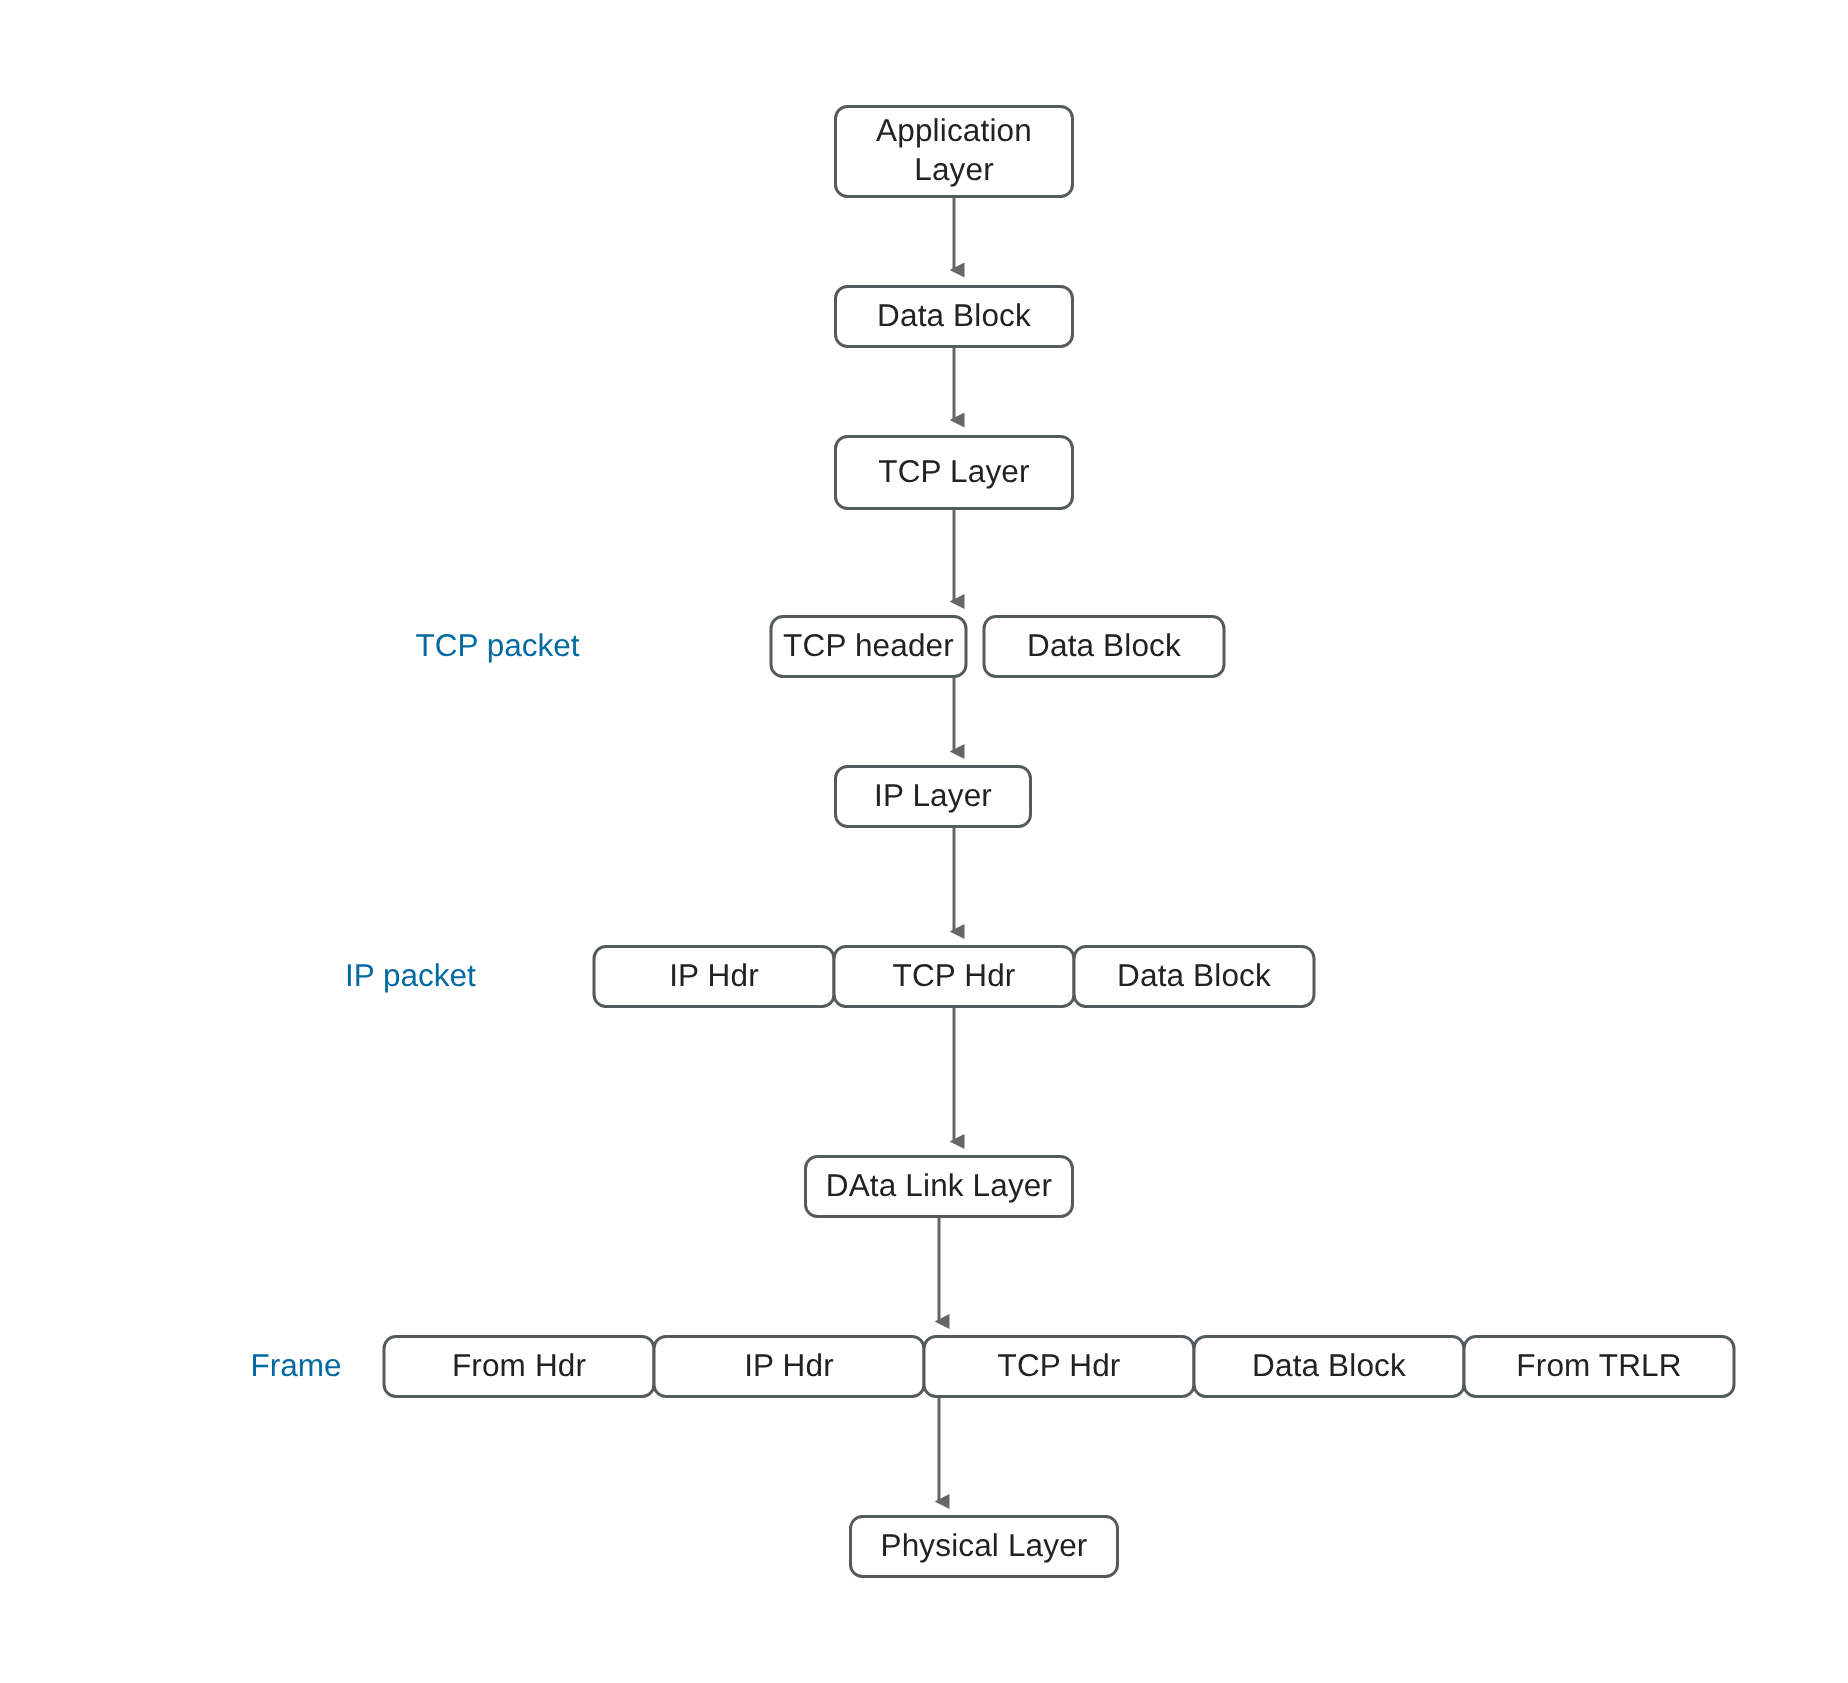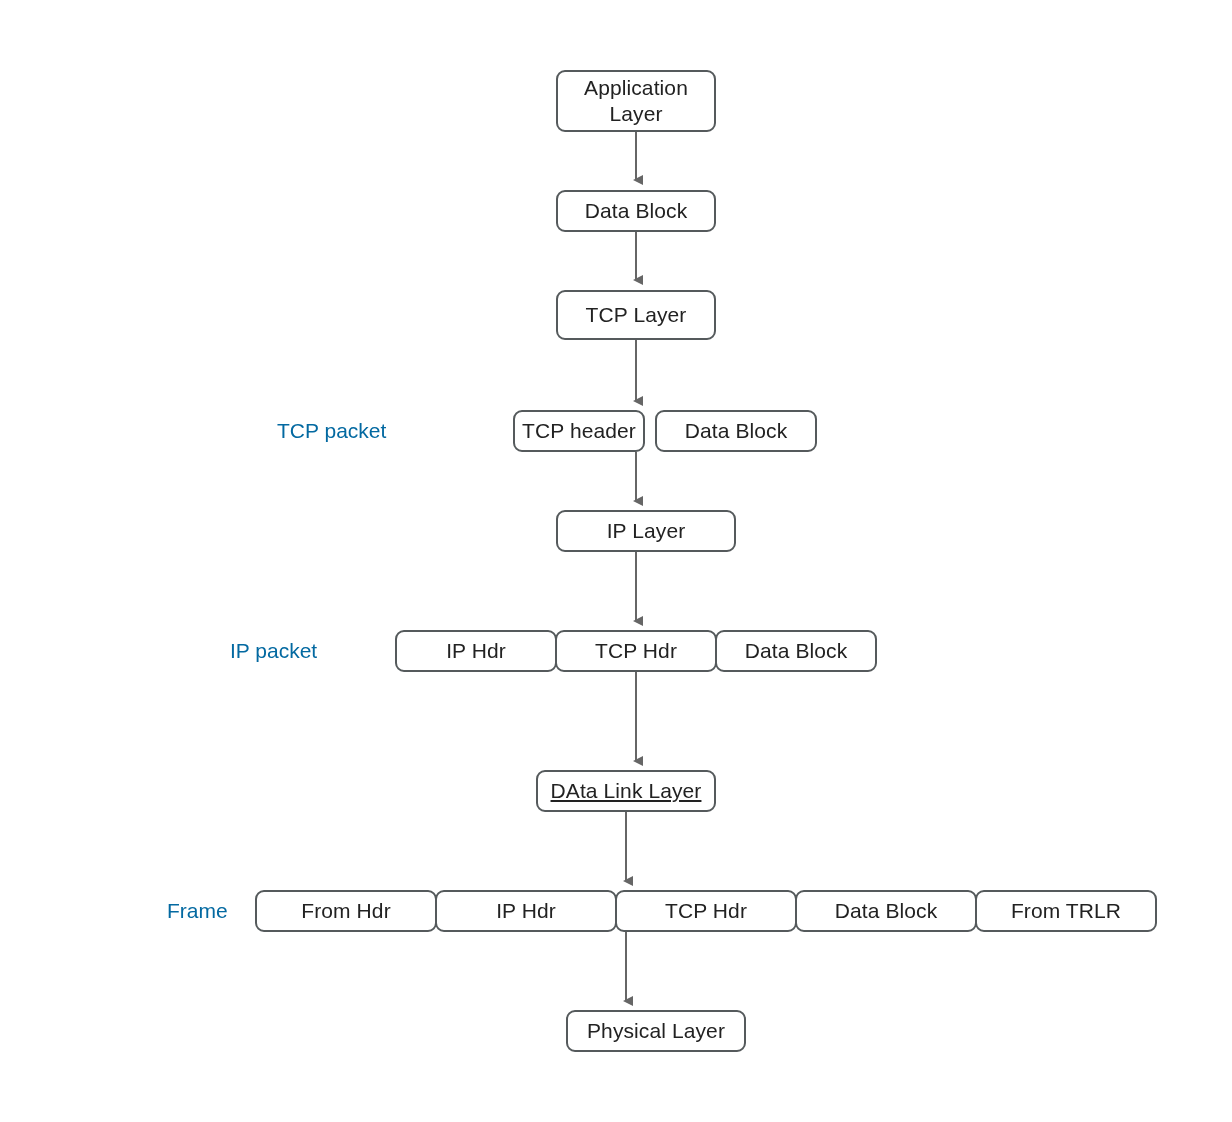--- a/index.html
+++ b/index.html
@@ -79,29 +79,29 @@
 
   <div class="box" style="left:556px; top:190px; width:160px; height:42px;">Data Block</div>
 
   <div class="box" style="left:556px; top:290px; width:160px; height:50px;">TCP Layer</div>
 
   <div class="row-label" style="left:277px; top:419px;">TCP packet</div>
 
   <div class="box" style="left:495px; top:410px; width:132px; height:42px;margin-left:18px;">TCP header</div>
   <div class="box" style="left:655px; top:410px; width:162px; height:42px;">Data Block</div>
 
-  <div class="box" style="left:556px; top:510px; width:180px; height:42px;">IP Layer</div>
+  <div class="box" style="left:556px; top:510px; width:132px; height:42px;">IP Layer</div>
 
   <div class="row-label" style="left:230px; top:639px;">IP packet</div>
 
   <div class="box" style="left:395px; top:630px; width:162px; height:42px;">IP Hdr</div>
   <div class="box" style="left:555px; top:630px; width:162px; height:42px;">TCP Hdr</div>
   <div class="box" style="left:715px; top:630px; width:162px; height:42px;">Data Block</div>
 
-  <div class="box" style="left:536px; top:770px; width:180px; height:42px;text-decoration:underline;">DAta Link Layer</div>
+  <div class="box" style="left:536px; top:770px; width:180px; height:42px;">DAta Link Layer</div>
 
   <div class="row-label" style="left:167px; top:899px;">Frame</div>
 
   <div class="box" style="left:255px; top:890px; width:182px; height:42px;">From Hdr</div>
   <div class="box" style="left:435px; top:890px; width:182px; height:42px;">IP Hdr</div>
   <div class="box" style="left:615px; top:890px; width:182px; height:42px;">TCP Hdr</div>
   <div class="box" style="left:795px; top:890px; width:182px; height:42px;">Data Block</div>
   <div class="box" style="left:975px; top:890px; width:182px; height:42px;">From TRLR</div>
 
   <div class="box" style="left:566px; top:1010px; width:180px; height:42px;">Physical Layer</div>

